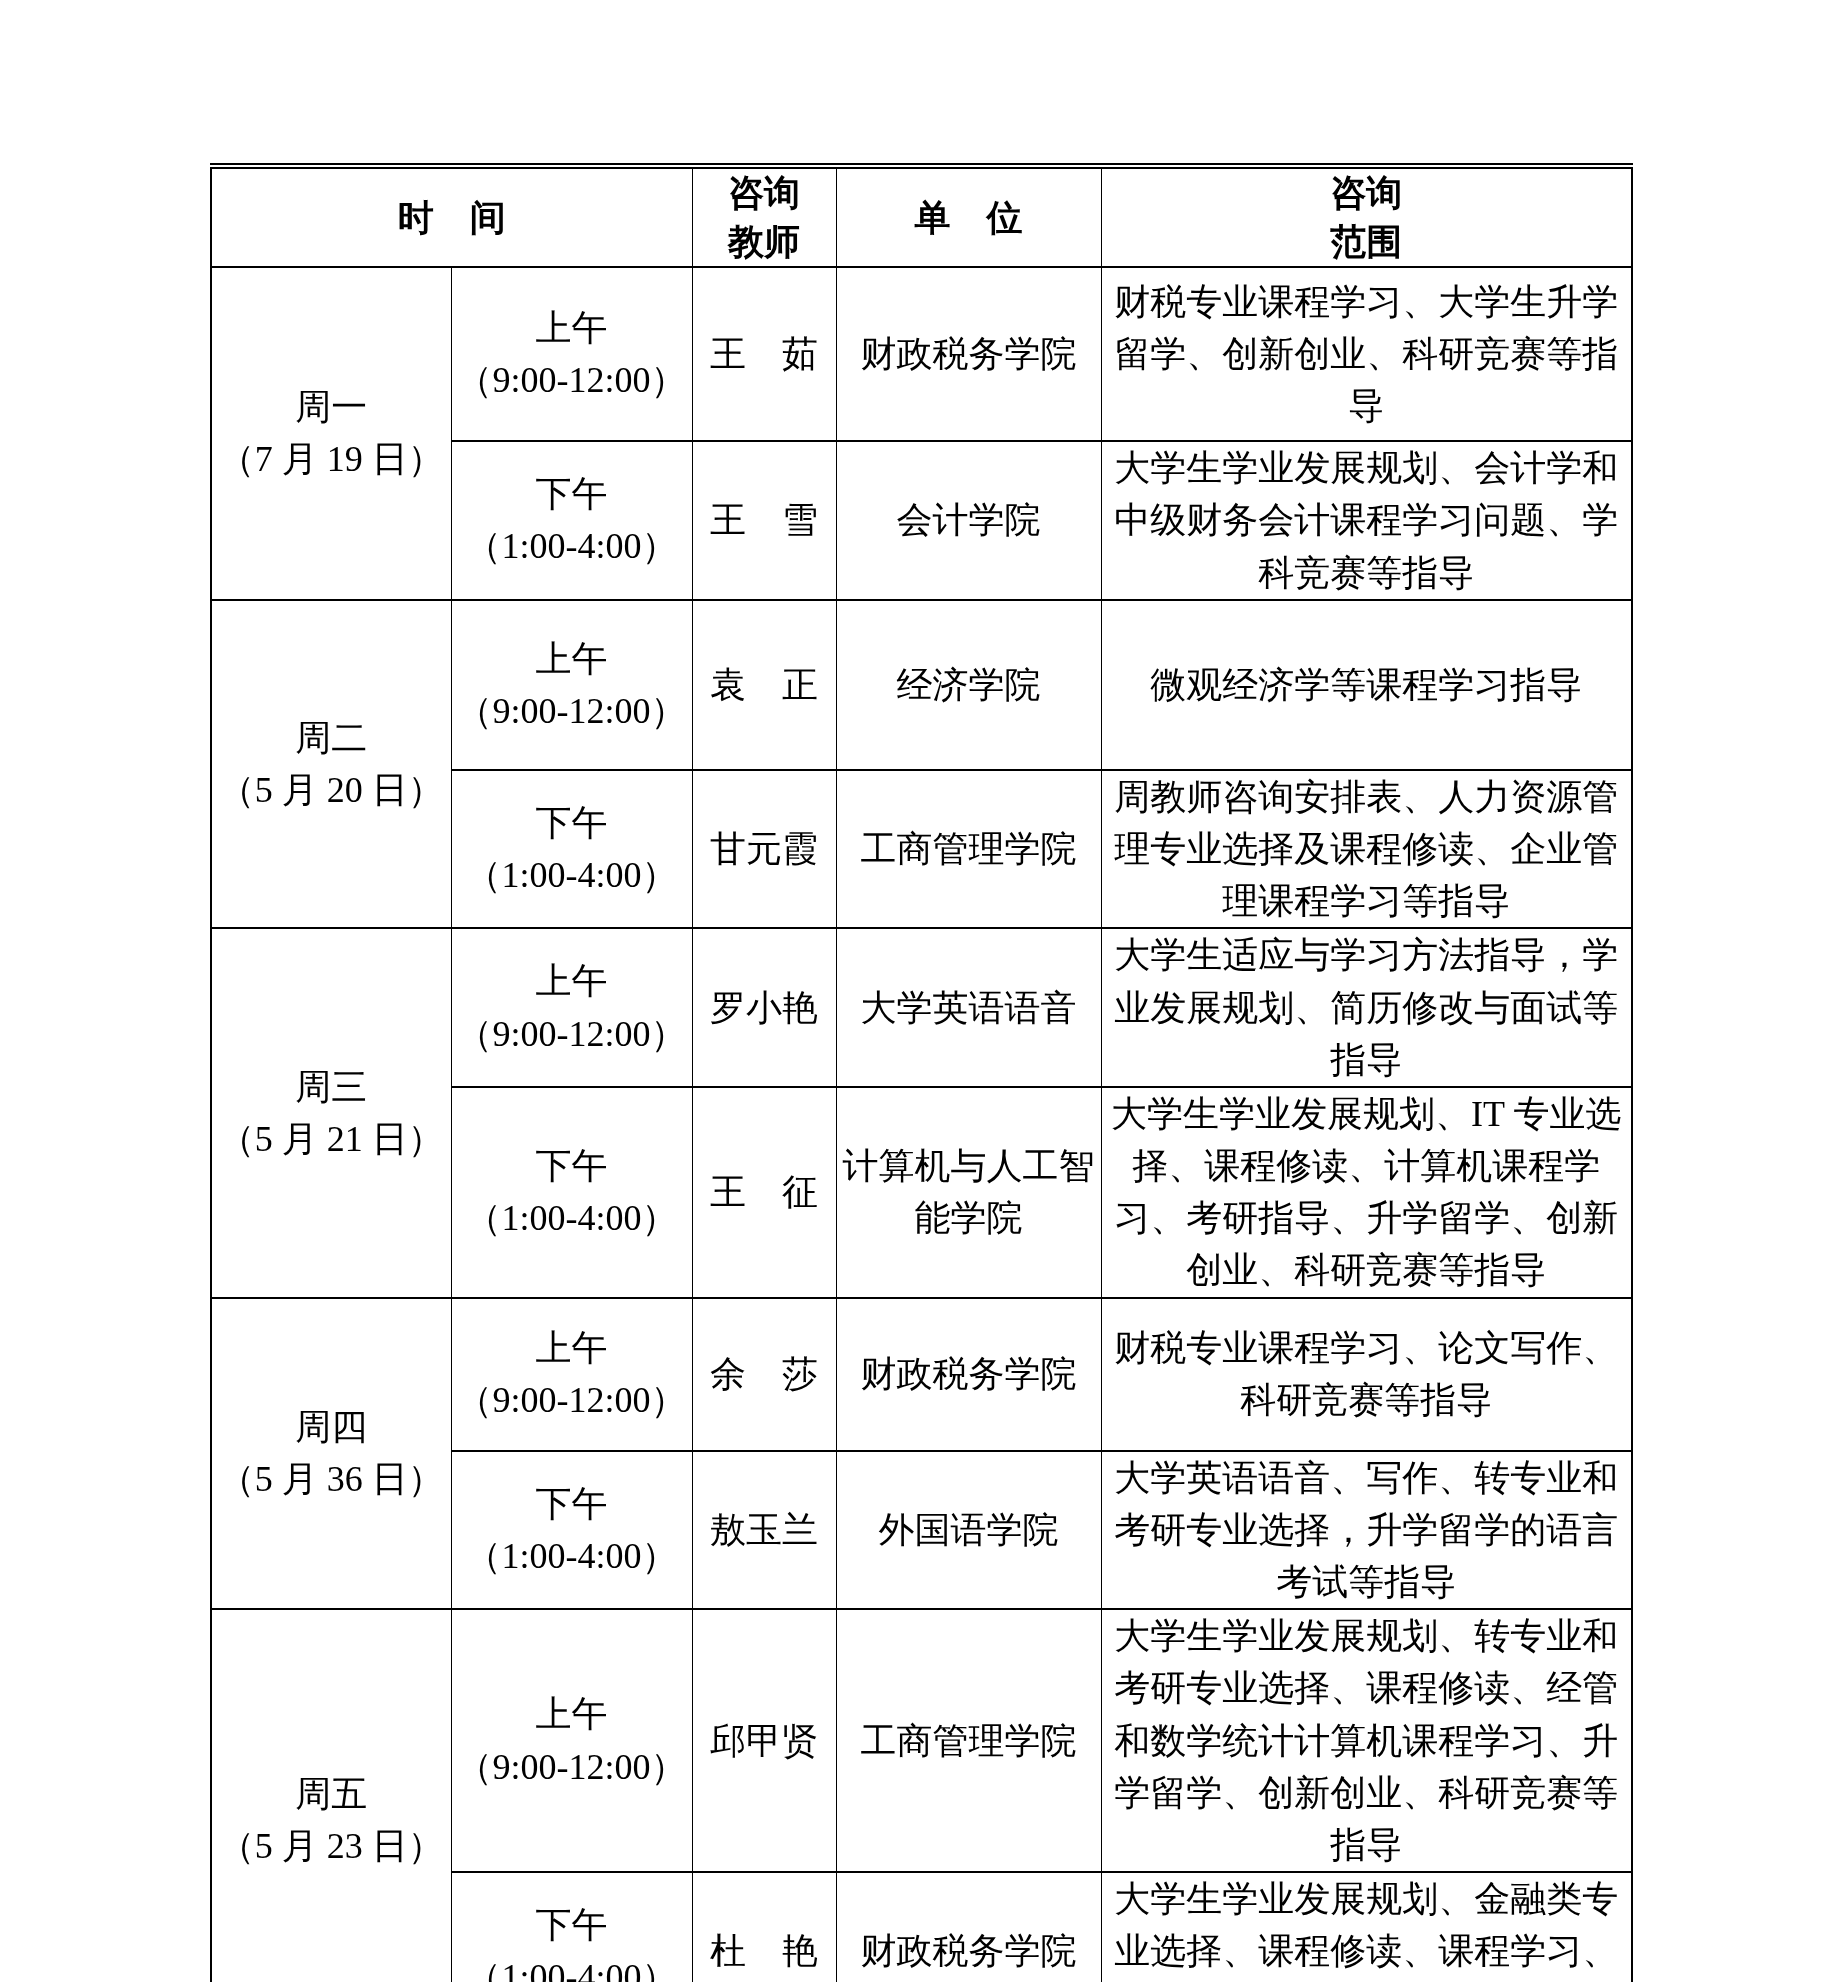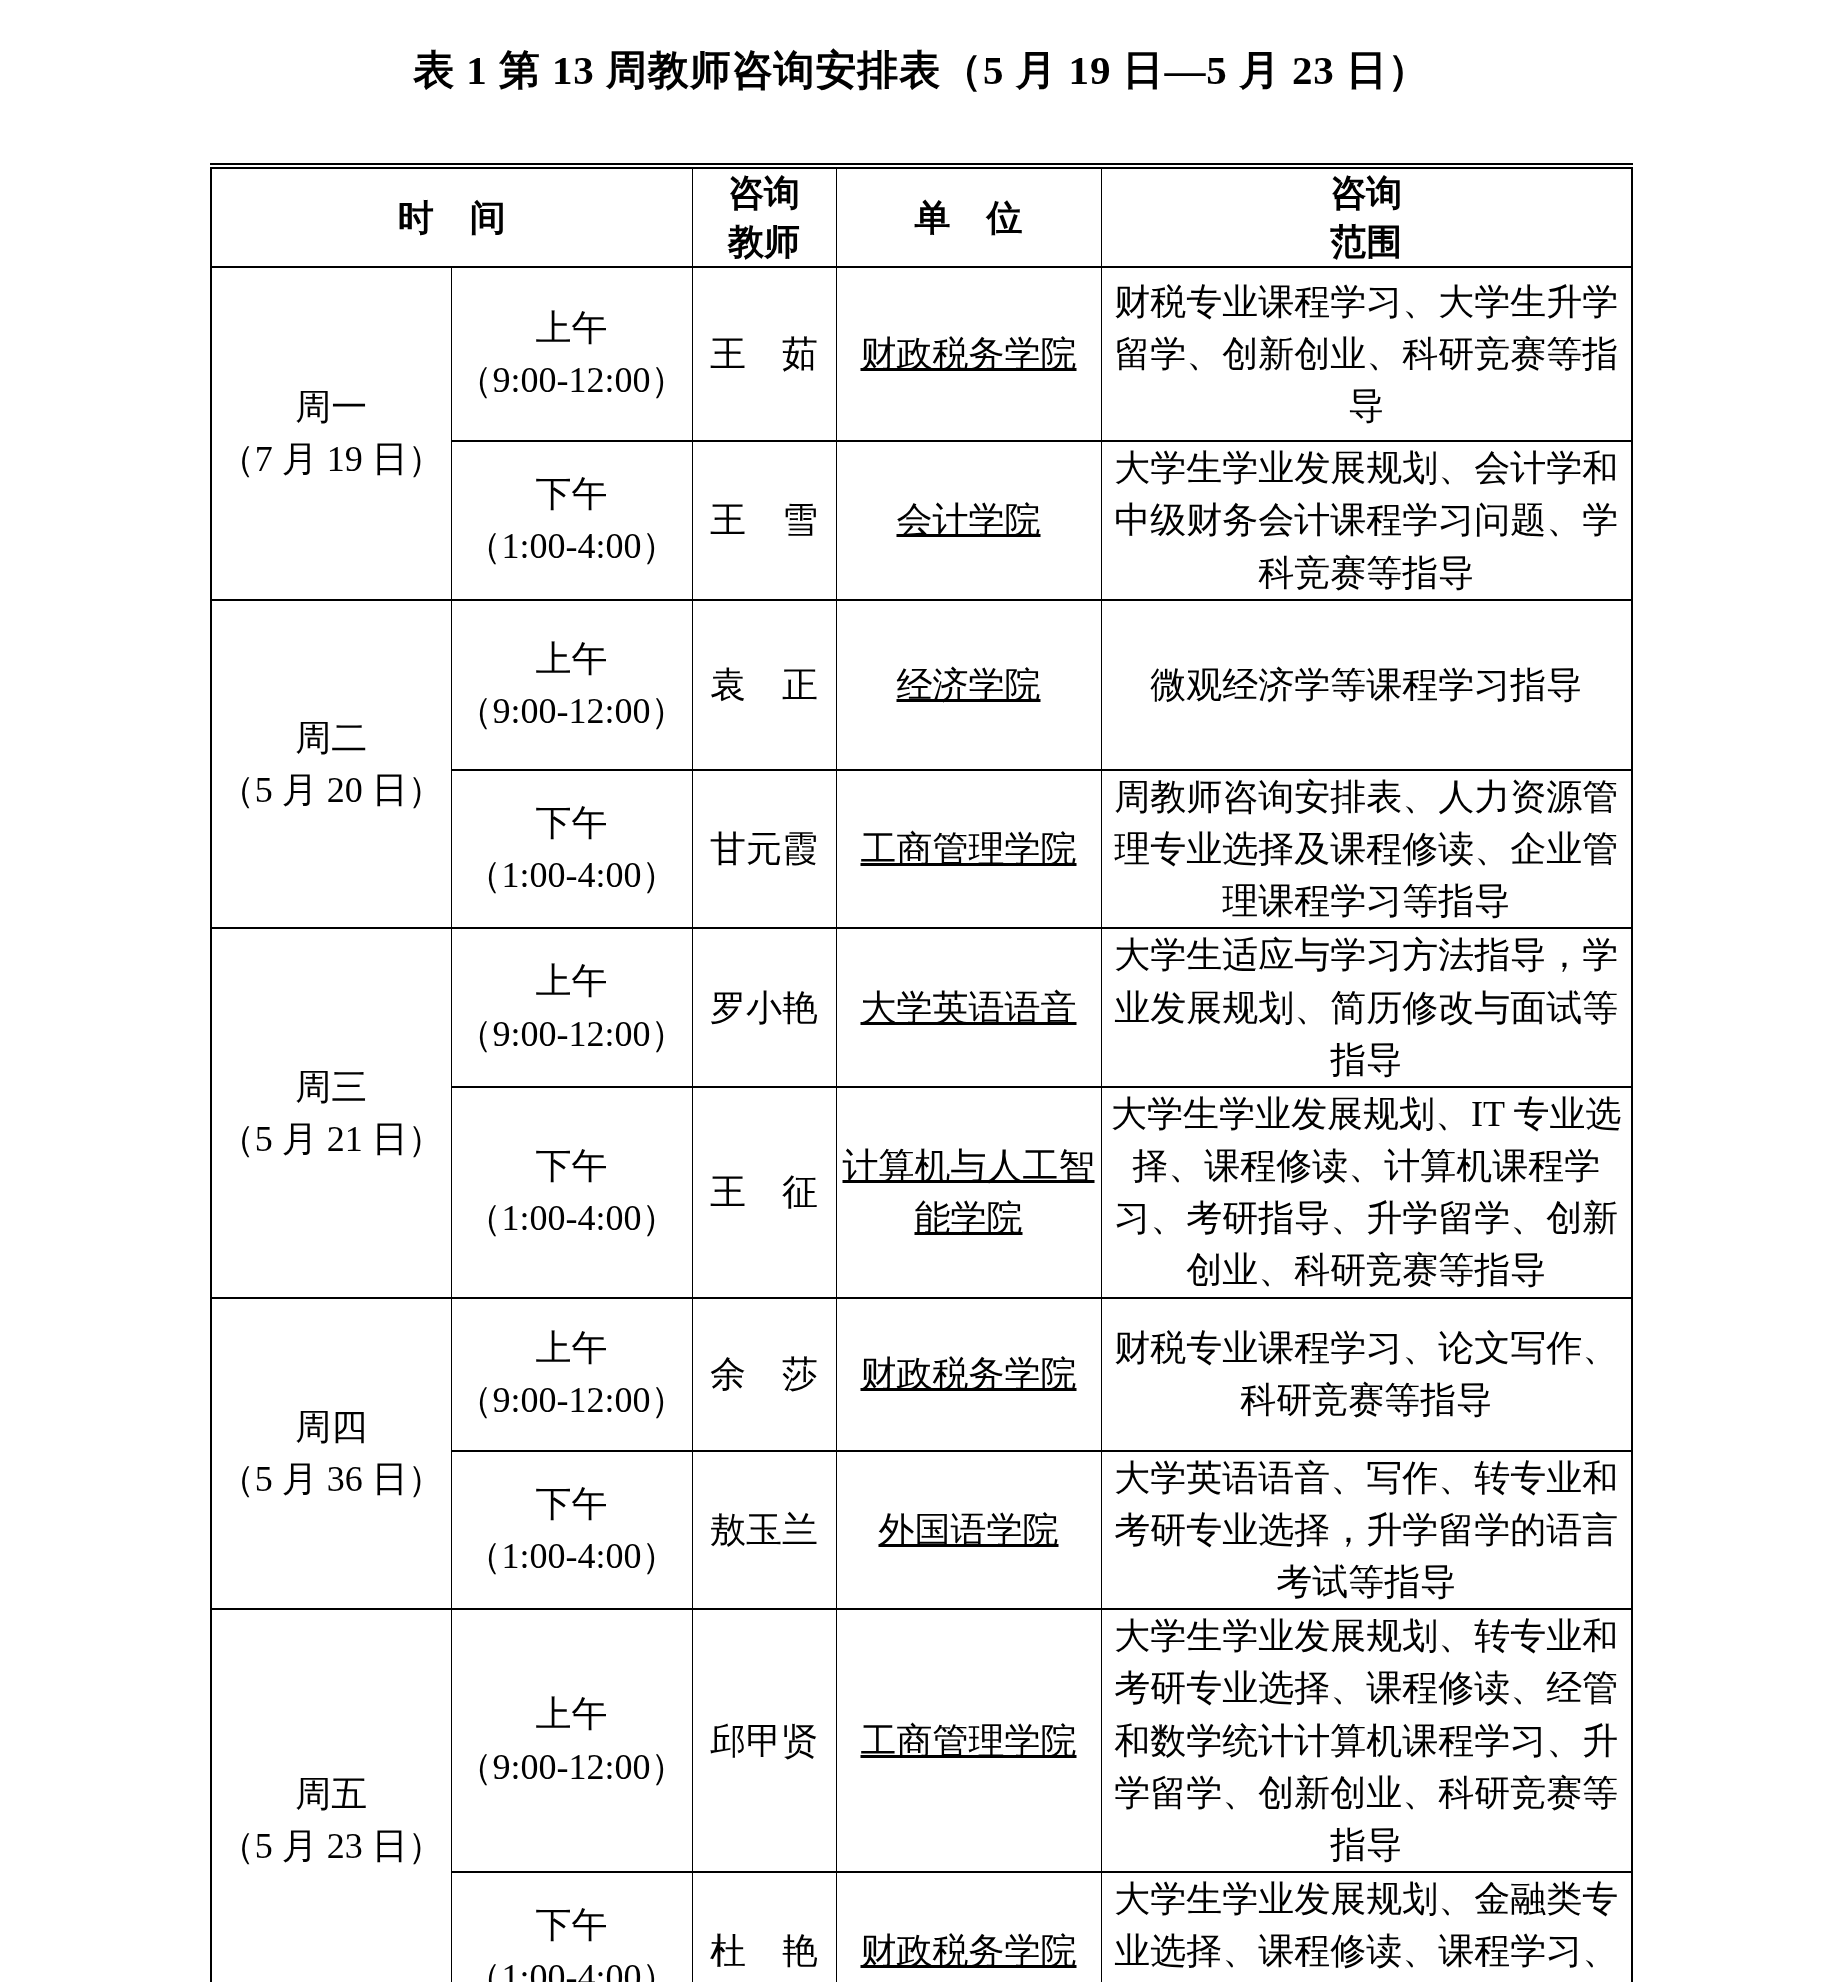--- a/index.html
+++ b/index.html
@@ -48,40 +48,39 @@
   td.hd{font-weight:700;}
   td.hd .ln{line-height:1.35;}
   .ln{display:block;}
   td.scope{
     text-align:justify;
     font-size:34px;
     line-height:1.44;
     padding:5.4px 10.8px;
     margin-top:48px;
   }
-  td.unit{padding:0 3.6px;text-decoration:underline;}
+  td.unit{padding:0 3.6px;}
   
   tr.h-header{height:101px;}
   tr.h-r1{height:174px;}
   tr.h-r2{height:150px;}
   tr.h-r3{height:170px;}
   tr.h-r4{height:151px;}
   tr.h-r5{height:128px;}
   tr.h-r6{height:196px;}
   tr.h-r7{height:153px;}
   tr.h-r8{height:153px;}
   tr.h-r9{height:187px;}
   tr.h-r10{height:148px;}
 </style>
 </head>
 <body>
 
 <div class="sheet">
 
-  <h1 class="title">表 1 第 13 周教师咨询安排表（5 月 19 日—5 月 23 日）</h1>
 
   <table class="schedule">
     <colgroup>
       <col style="width:240px">
       <col style="width:241px">
       <col style="width:144px">
       <col style="width:265px">
       <col style="width:531px">
     </colgroup>
 

